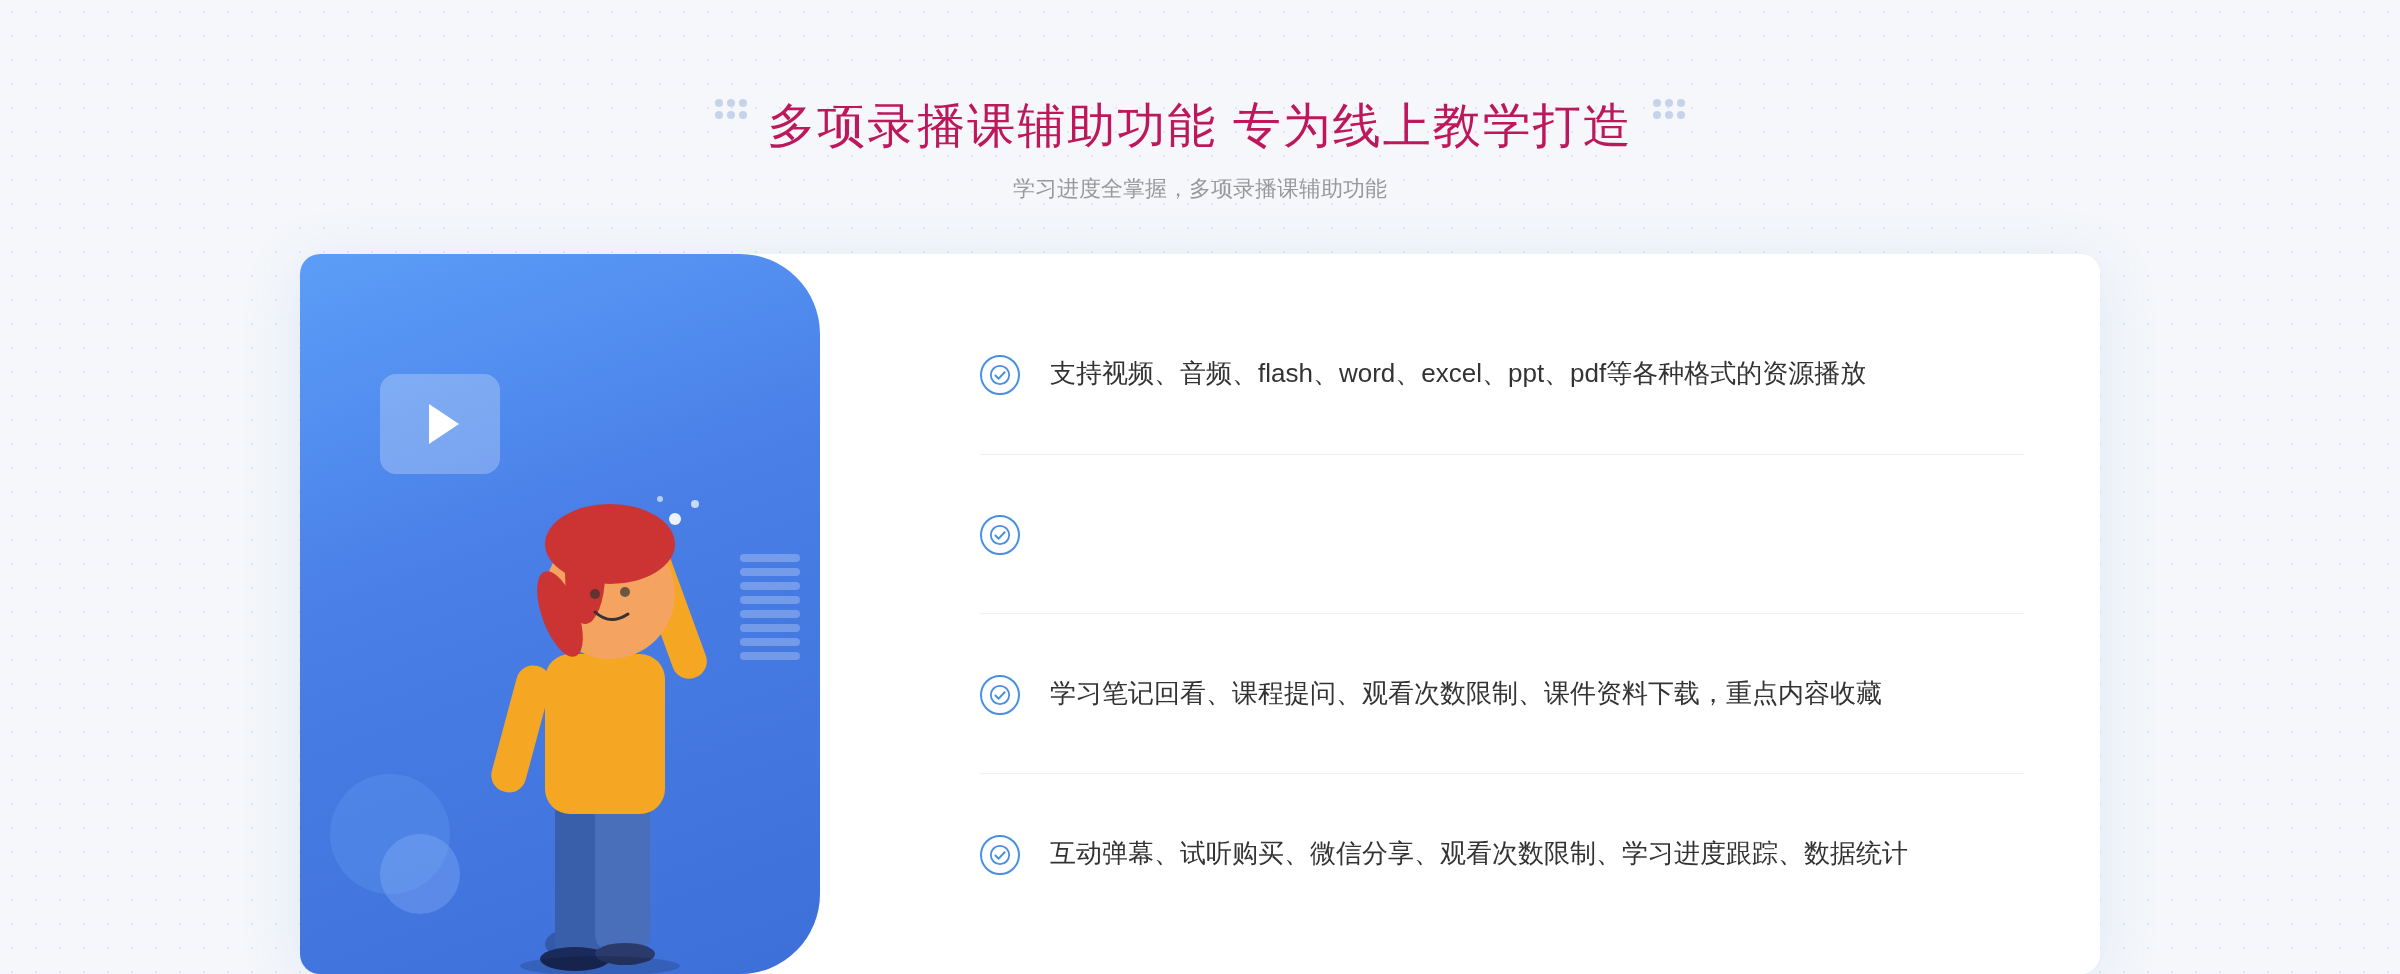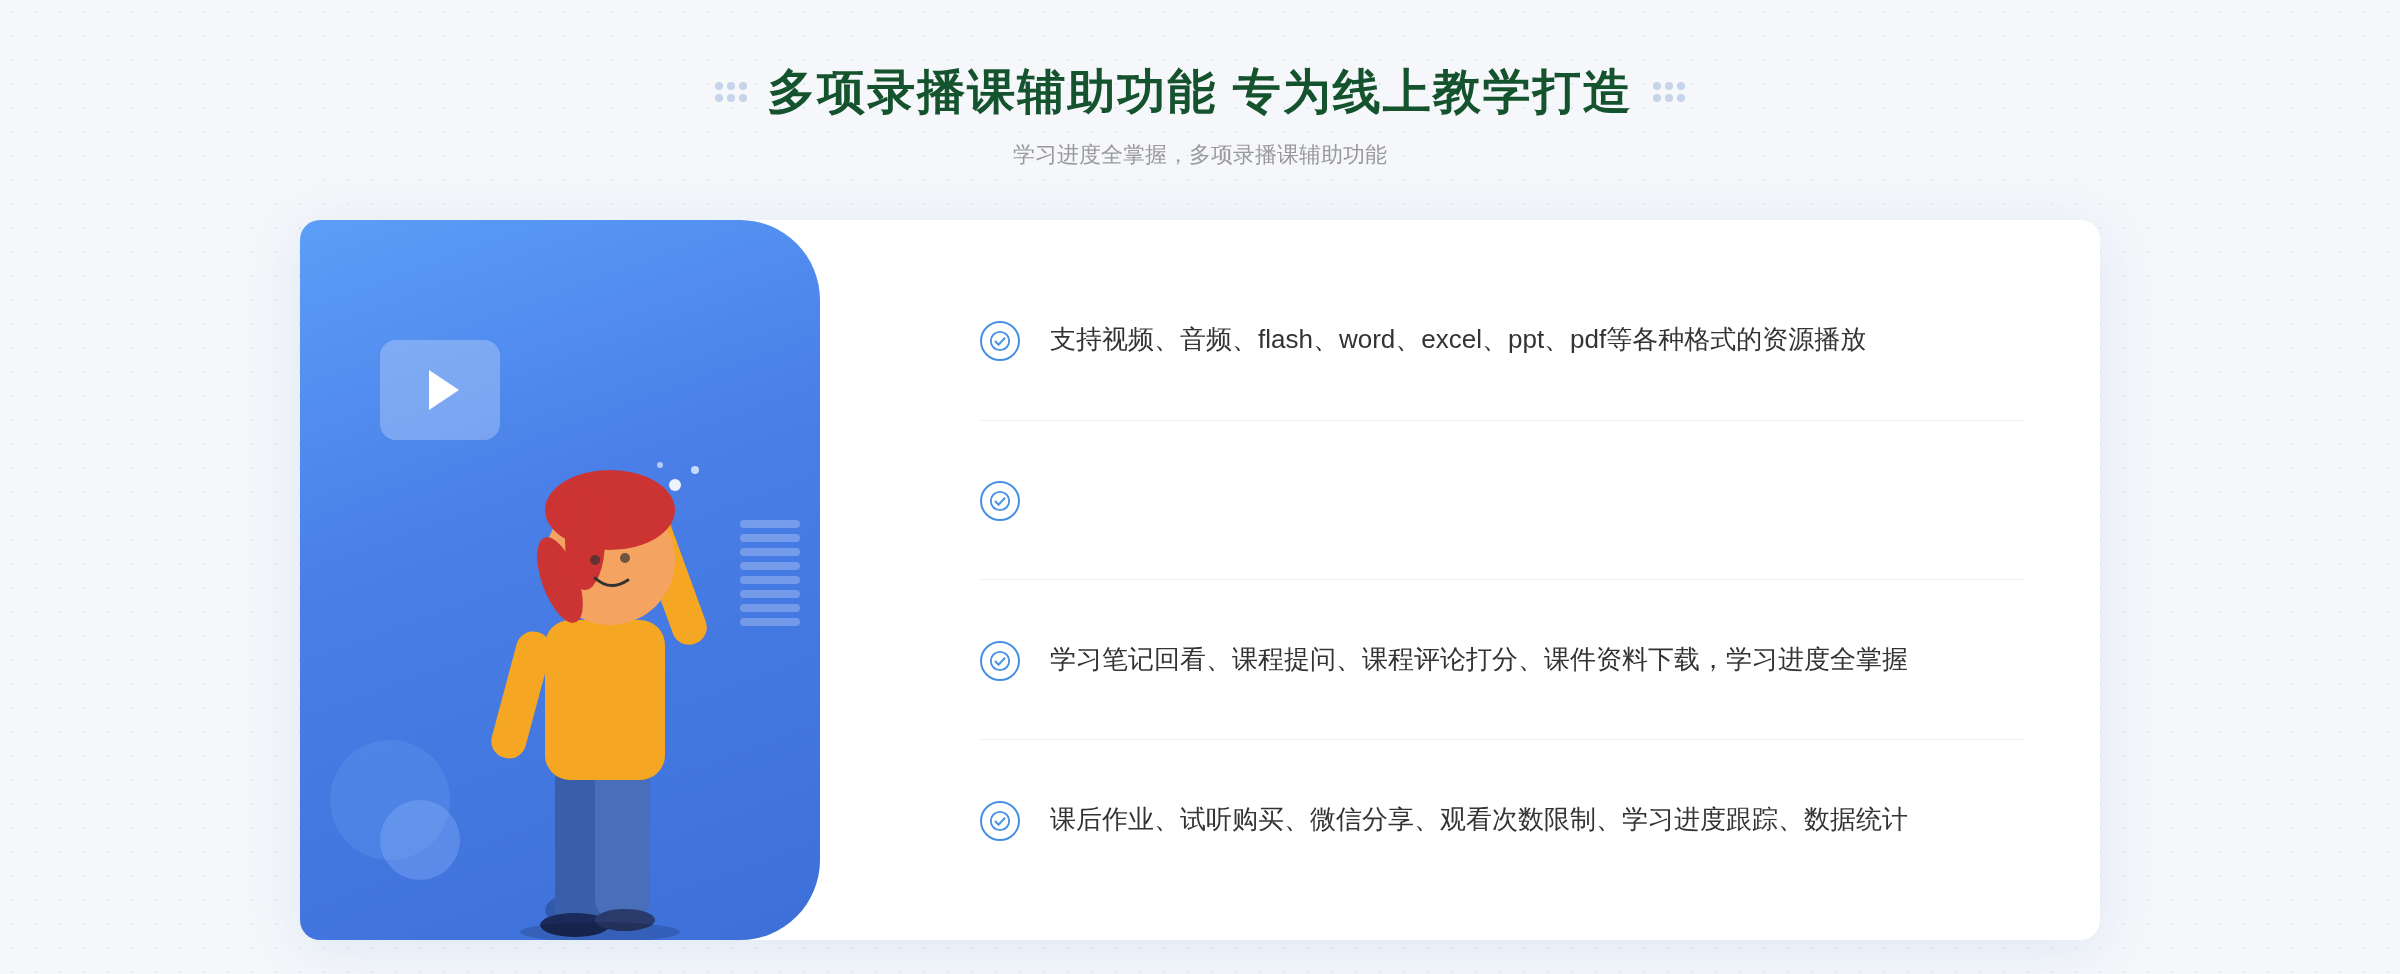--- a/index.html
+++ b/index.html
@@ -60,23 +60,24 @@
     .decorator-dots span {
       width: 8px;
       height: 8px;
       background: #c5d4e8;
       border-radius: 50%;
       display: block;
     }
 
     .main-title {
       font-size: 48px;
-      font-weight: 700;
-      color: #14532d;
+      font-weight: 400;
+      color: #be185d;
       letter-spacing: 2px;
+      margin-top: 34px;
     }
 
     .subtitle {
       font-size: 22px;
       color: #999;
       margin-top: 12px;
       font-weight: 400;
     }
 
     
@@ -360,31 +361,31 @@
 
       <div class="feature-divider"></div>
 
       <div class="feature-item">
         <div class="check-icon">
           <svg viewBox="0 0 24 24" fill="none" xmlns="http://www.w3.org/2000/svg">
             <circle cx="12" cy="12" r="10" stroke="#4a90e2" stroke-width="2"></circle>
             <path d="M7 12.5l3.5 3.5L17 9" stroke="#4a90e2" stroke-width="2.2" stroke-linecap="round" stroke-linejoin="round"></path>
           </svg>
         </div>
-        <span class="feature-text">学习笔记回看、课程提问、课程评论打分、课件资料下载，学习进度全掌握</span>
+        <span class="feature-text">学习笔记回看、课程提问、观看次数限制、课件资料下载，重点内容收藏</span>
       </div>
 
       <div class="feature-divider"></div>
 
       <div class="feature-item">
         <div class="check-icon">
           <svg viewBox="0 0 24 24" fill="none" xmlns="http://www.w3.org/2000/svg">
             <circle cx="12" cy="12" r="10" stroke="#4a90e2" stroke-width="2"></circle>
             <path d="M7 12.5l3.5 3.5L17 9" stroke="#4a90e2" stroke-width="2.2" stroke-linecap="round" stroke-linejoin="round"></path>
           </svg>
         </div>
-        <span class="feature-text">课后作业、试听购买、微信分享、观看次数限制、学习进度跟踪、数据统计</span>
+        <span class="feature-text">互动弹幕、试听购买、微信分享、观看次数限制、学习进度跟踪、数据统计</span>
       </div>
 
     </div>
   </div>
 
 </div>
 
 </body></html>

